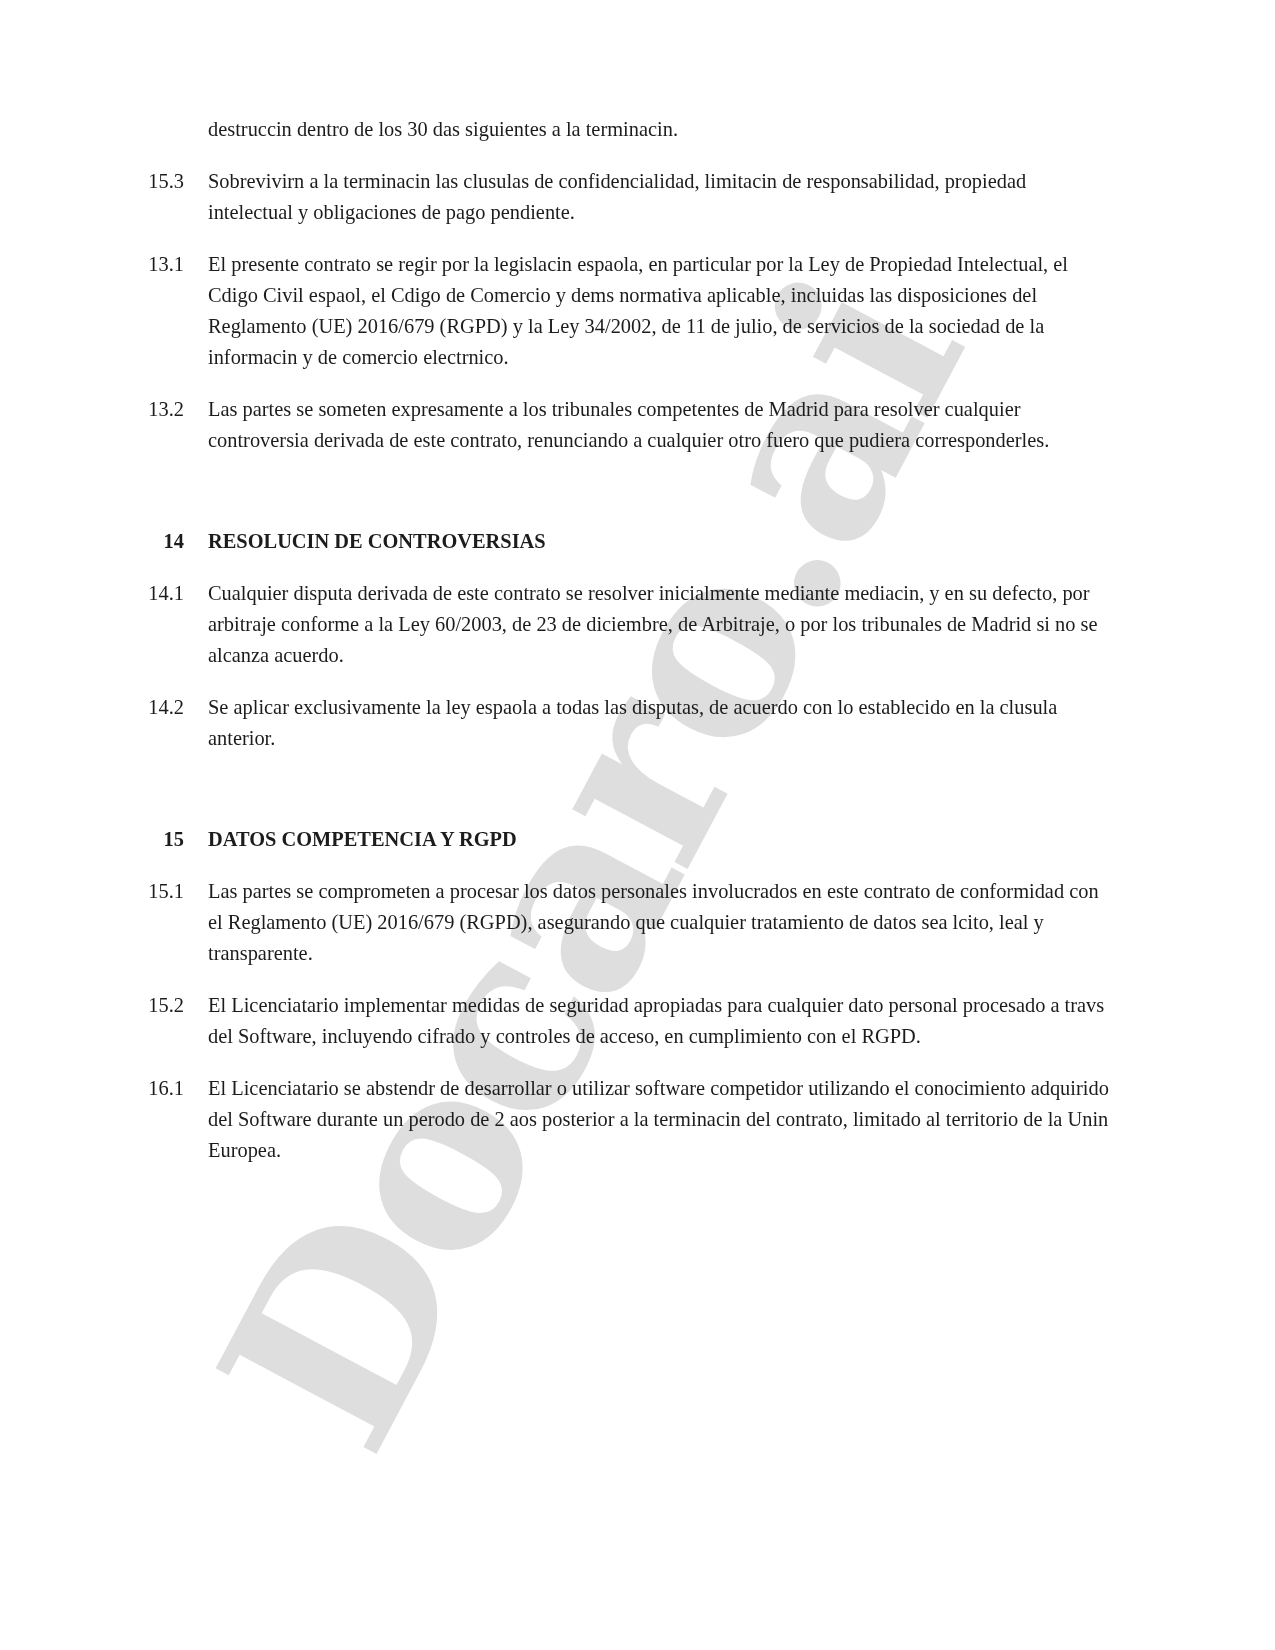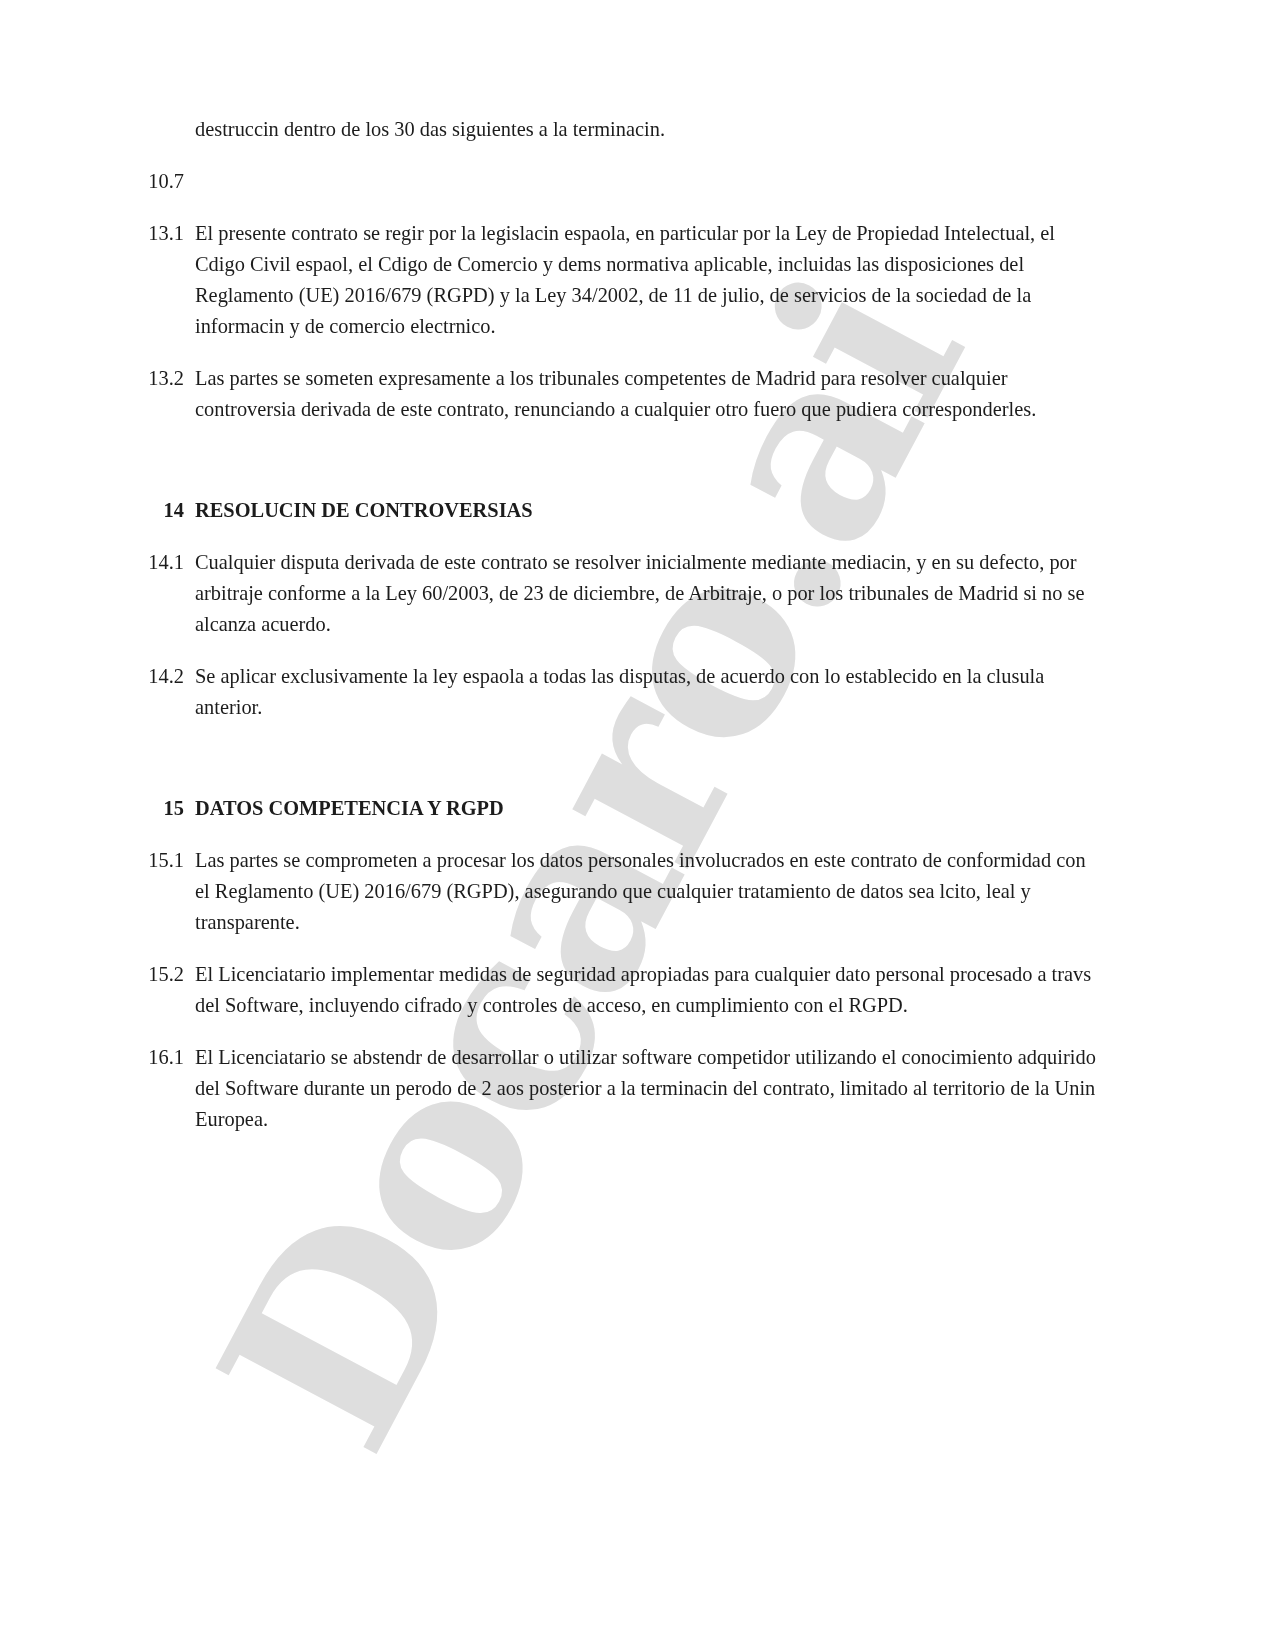--- a/index.html
+++ b/index.html
@@ -38,21 +38,21 @@
     font-size: 20.4px;
     line-height: 31px;
   }
   .num {
     flex: none;
     width: 64px;
     text-align: right;
     white-space: nowrap;
   }
   .txt {
-    margin-left: 11px;
+    margin-left: 24px;
     width: 908px;
   }
   .para { margin-top: 21px; }
   .para.first { margin-top: 0; }
   .heading {
     margin-top: 70px;
     margin-bottom: 21px;
     font-weight: bold;
   }
   .heading .txt { width: 908px; }
@@ -65,21 +65,22 @@
   <div class="watermark">Docaro.ai</div>
 
   <div class="content">
 
     <div class="row para first">
       <div class="num"></div>
       <div class="txt">destruccin dentro de los 30 das siguientes a la terminacin.</div>
     </div>
 
     <div class="row para">
-      <div class="num">10.7</div>
+      <div class="num">15.3</div>
+      <div class="txt">Sobrevivirn a la terminacin las clusulas de confidencialidad, limitacin de responsabilidad, propiedad intelectual y obligaciones de pago pendiente.</div>
     </div>
 
 
     <div class="row para">
       <div class="num">13.1</div>
       <div class="txt">El presente contrato se regir por la legislacin espaola, en particular por la Ley de Propiedad Intelectual, el Cdigo Civil espaol, el Cdigo de Comercio y dems normativa aplicable, incluidas las disposiciones del Reglamento (UE) 2016/679 (RGPD) y la Ley 34/2002, de 11 de julio, de servicios de la sociedad de la informacin y de comercio electrnico.</div>
     </div>
 
     <div class="row para">
       <div class="num">13.2</div>

